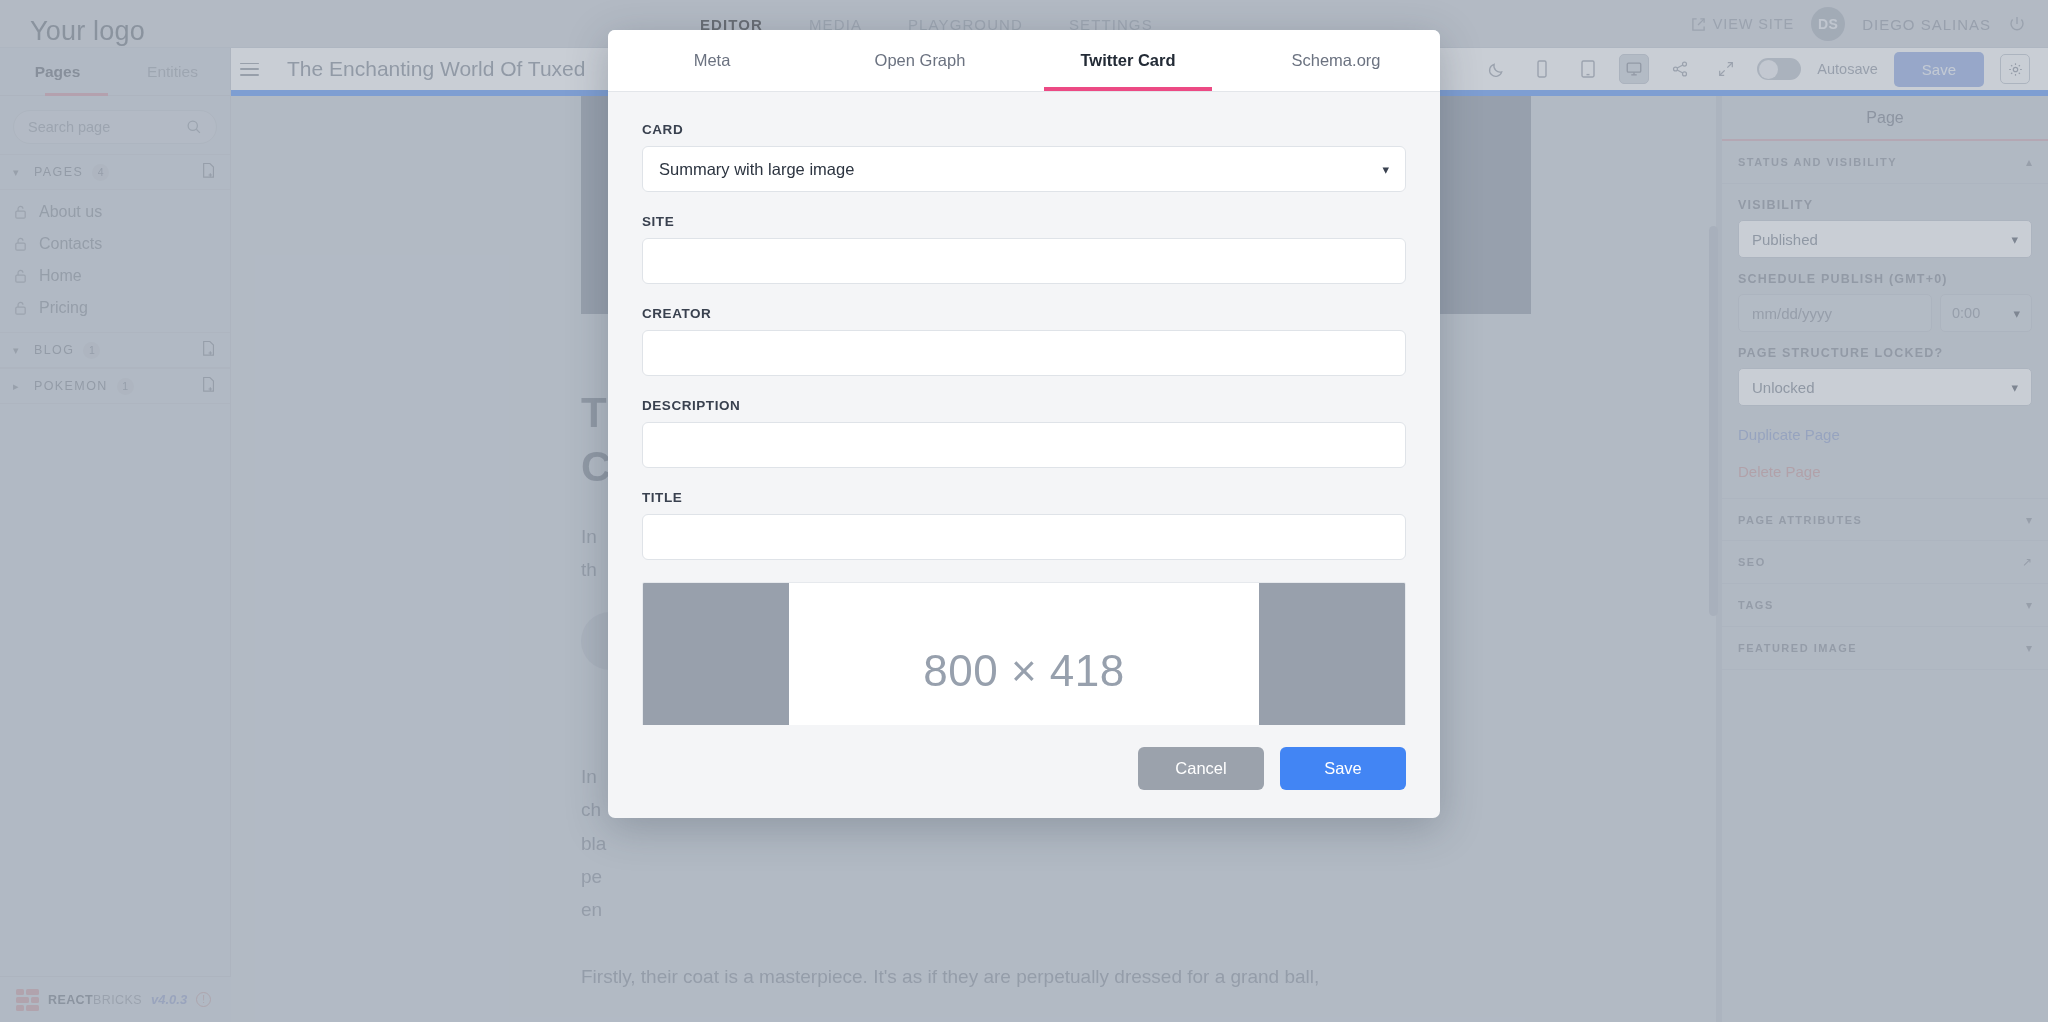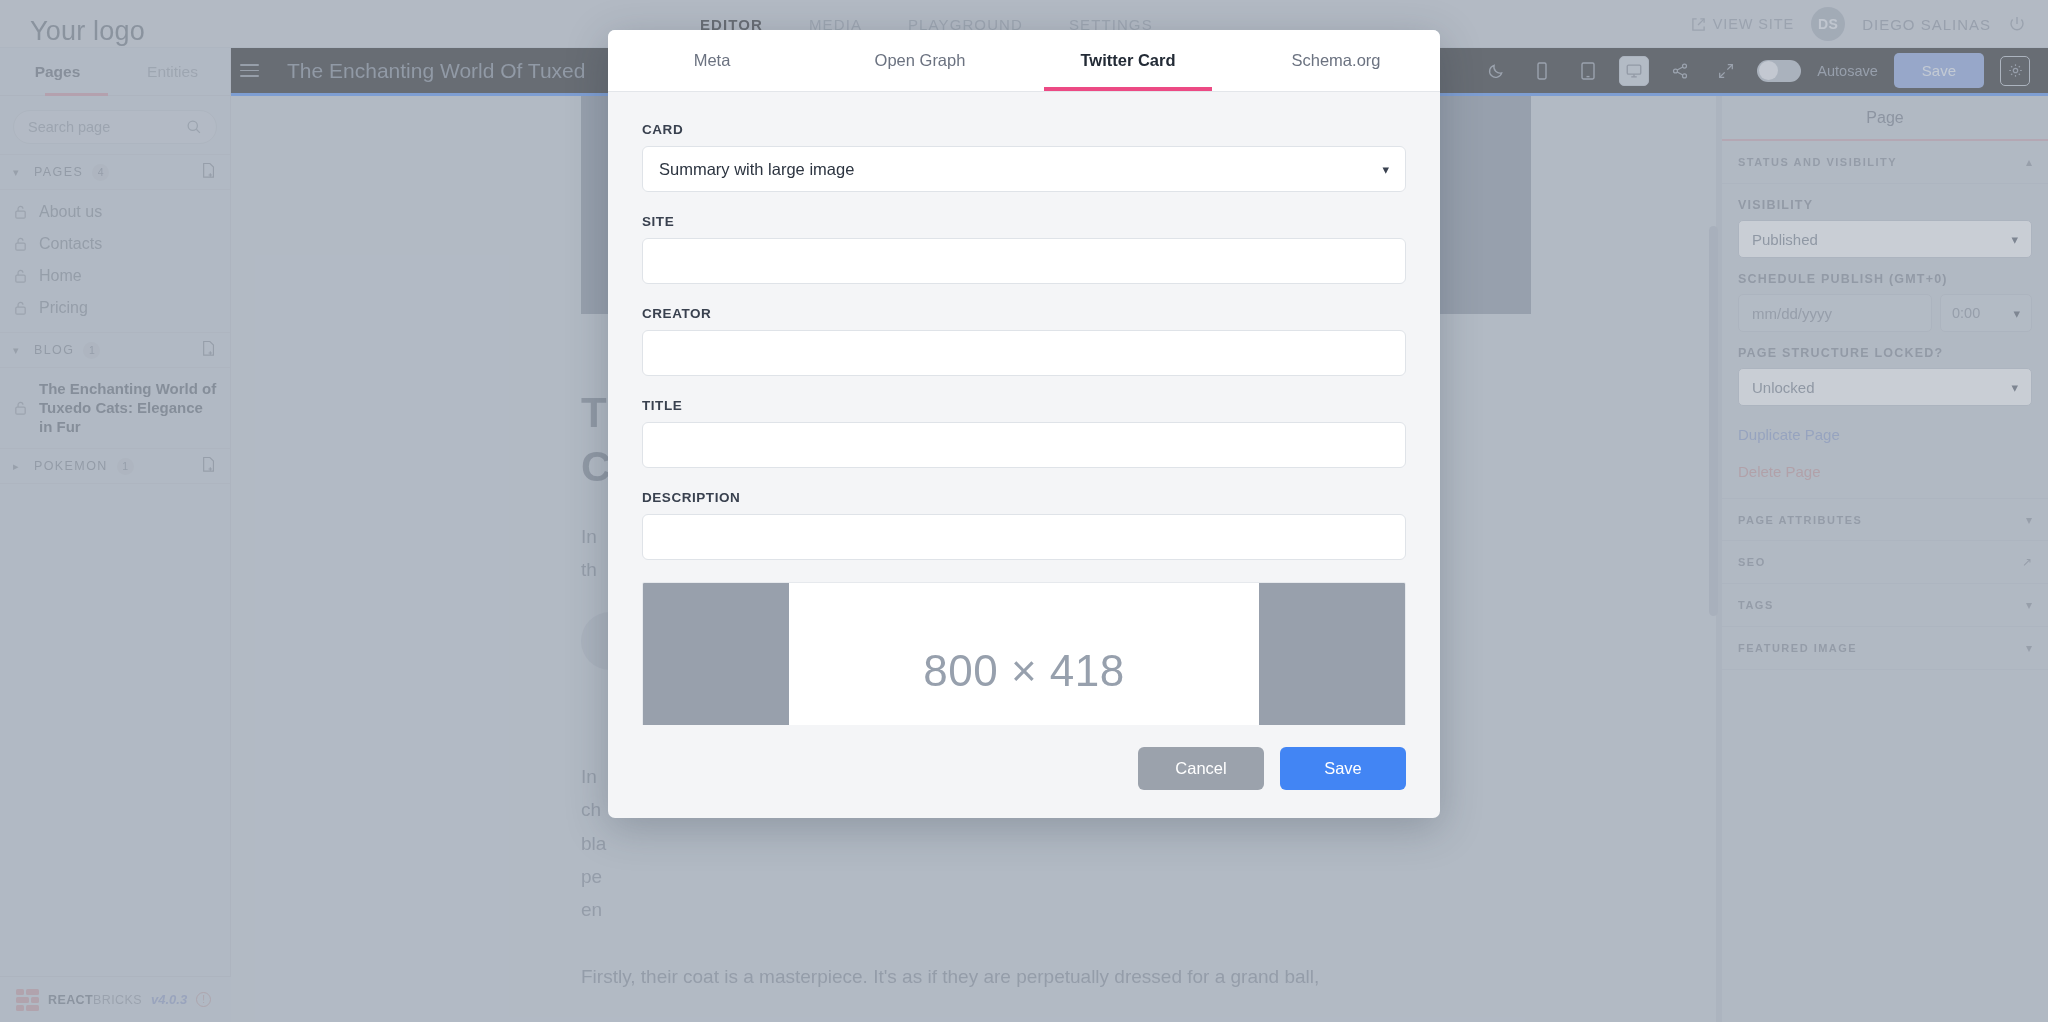--- a/index.html
+++ b/index.html
@@ -31,22 +31,22 @@
   .avatar-circle {
     width: 34px; height: 34px; border-radius: 50%; background: #9aa2af;
     color: #e8ebef; font-size: 14px; font-weight: 700; letter-spacing: .5px;
     display: flex; align-items: center; justify-content: center;
   }
   .uname { font-size: 15px; color: #7f8795; letter-spacing: 1px; }
 
   
   .secbar {
     position: absolute; top: 48px; left: 0; width: 2048px; height: 48px;
-    background: #000000; display: flex; align-items: center;
-    border-bottom: 3px solid #3b82f6;
+    background: #ffffff; display: flex; align-items: center;
+    border-bottom: 6px solid #3b82f6;
   }
   .page-title-wrap { position: absolute; left: 240px; display: flex; align-items: center; gap: 28px; }
   .hamburger { width: 19px; height: 13px; display: flex; flex-direction: column; justify-content: space-between; }
   .hamburger span { display: block; height: 1.6px; background: #7b838f; border-radius: 1px; }
   .doc-title { font-size: 21px; color: #6d7684; font-weight: 400; white-space: nowrap; }
   .toolbar { position: absolute; right: 18px; display: flex; align-items: center; gap: 16px; }
   .tbtn { width: 30px; height: 30px; display: flex; align-items: center; justify-content: center; color: #868d99; }
   .tbtn.boxed { border: 1px solid #b0b7c2; border-radius: 5px; background: #c6ccd5; color: #6f7682; }
   .toggle-pill { width: 44px; height: 22px; border-radius: 12px; background: #aeb5c0; position: relative; }
   .toggle-knob { position: absolute; left: 1.5px; top: 1.5px; width: 19px; height: 19px; border-radius: 50%; background: #eef0f3; }
@@ -346,27 +346,20 @@
         <span class="nm">BLOG</span>
         <span class="cnt">1</span>
         <span class="addicon">
           <svg width="16" height="17" viewBox="0 0 18 19" fill="none" stroke="currentColor" stroke-width="1.3">
               <path d="M3 1.6h7l4 4V17H3z"></path>
               <path d="M10.5 16.6v-4M8.5 14.6h4"></path>
             </svg>
         </span>
       </div>
 
-      <div class="pg-item sel" style="padding:12px 13px;align-items:center;">
-        <svg class="lock-ico" width="15" height="16" viewBox="0 0 16 17" fill="none" stroke="currentColor" stroke-width="1.3">
-            <rect x="3" y="7.5" width="10" height="7.5" rx="1.3"></rect>
-            <path d="M5.4 7.5V5.1a2.6 2.6 0 015.2 0"></path>
-          </svg>
-        <span class="lbl">The Enchanting World of Tuxedo Cats: Elegance in Fur</span>
-      </div>
 
       <div class="sec-head">
         <span class="chev">▸</span>
         <span class="nm">POKEMON</span>
         <span class="cnt">1</span>
         <span class="addicon">
           <svg width="16" height="17" viewBox="0 0 18 19" fill="none" stroke="currentColor" stroke-width="1.3">
               <path d="M3 1.6h7l4 4V17H3z"></path>
               <path d="M10.5 16.6v-4M8.5 14.6h4"></path>
             </svg>
@@ -496,28 +489,28 @@
       </div>
 
       <div class="fld">
         <div class="fld-lbl">CREATOR</div>
         <div class="fld-input">
           <span></span>
         </div>
       </div>
 
       <div class="fld">
-        <div class="fld-lbl">TITLE</div>
+        <div class="fld-lbl">DESCRIPTION</div>
         <div class="fld-input">
           <span></span>
         </div>
       </div>
 
       <div class="fld">
-        <div class="fld-lbl">DESCRIPTION</div>
+        <div class="fld-lbl">TITLE</div>
         <div class="fld-input">
           <span></span>
         </div>
       </div>
 
       <div class="img-preview">
         <div class="img-side"></div>
         <div class="img-center">
           <span class="dims">800 × 418</span>
         </div>

